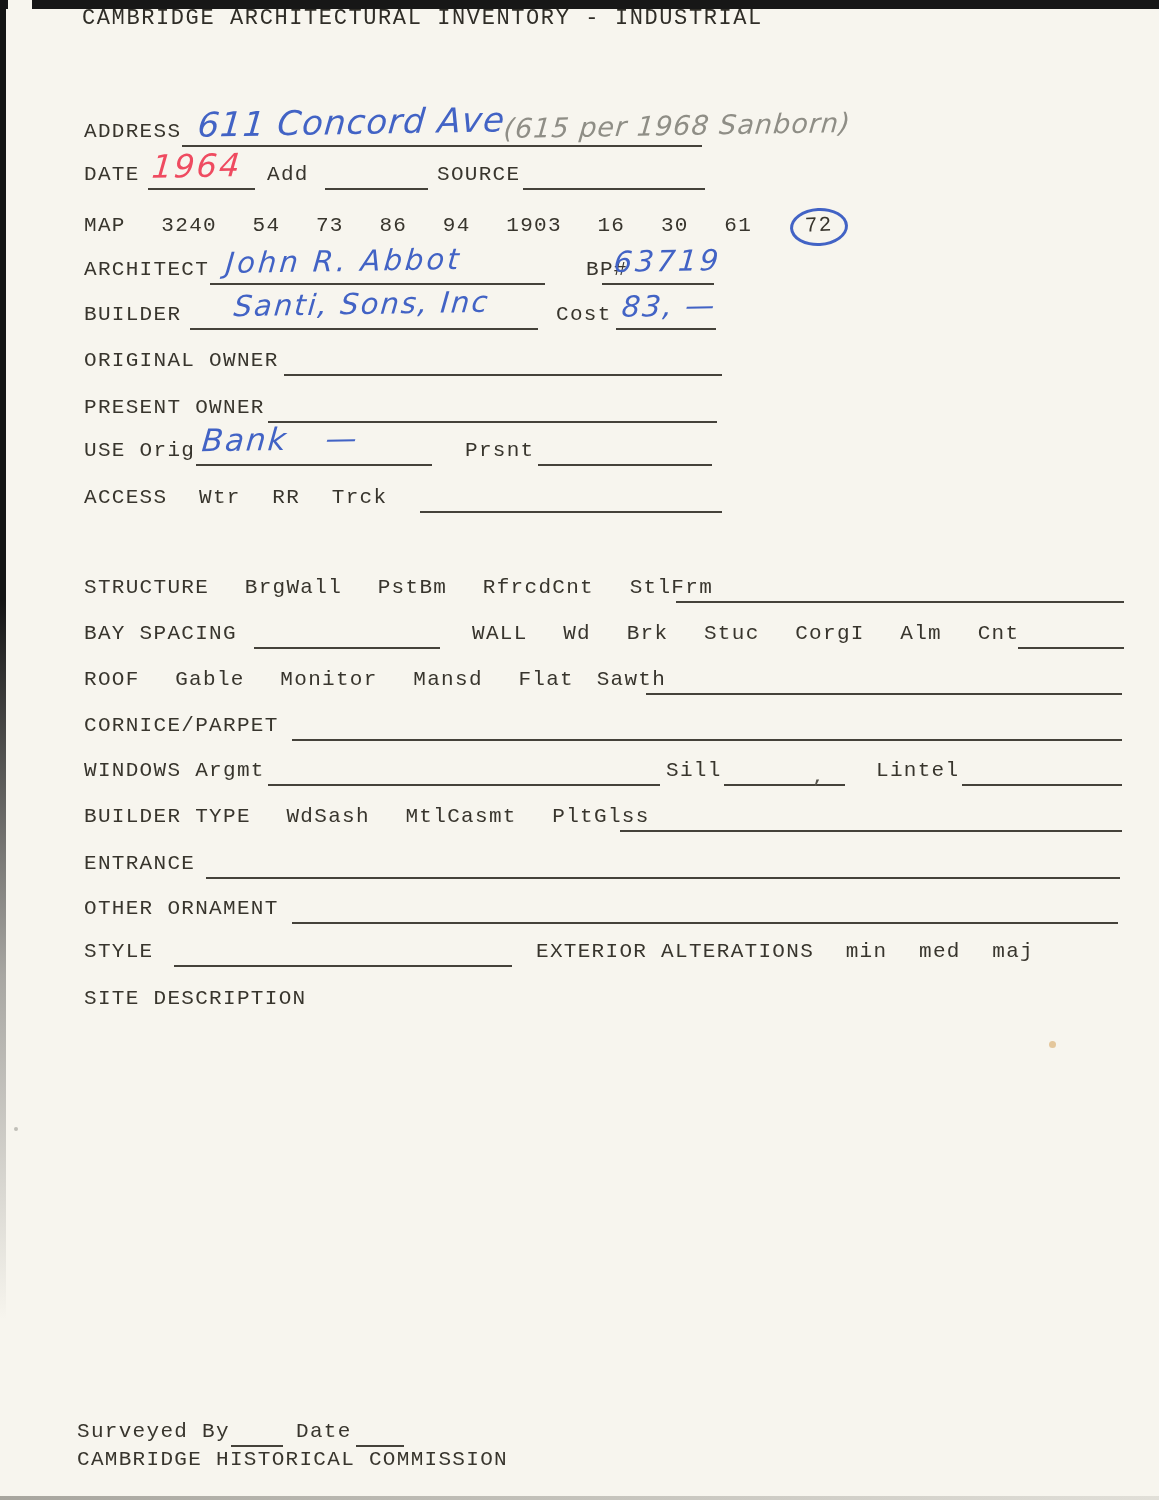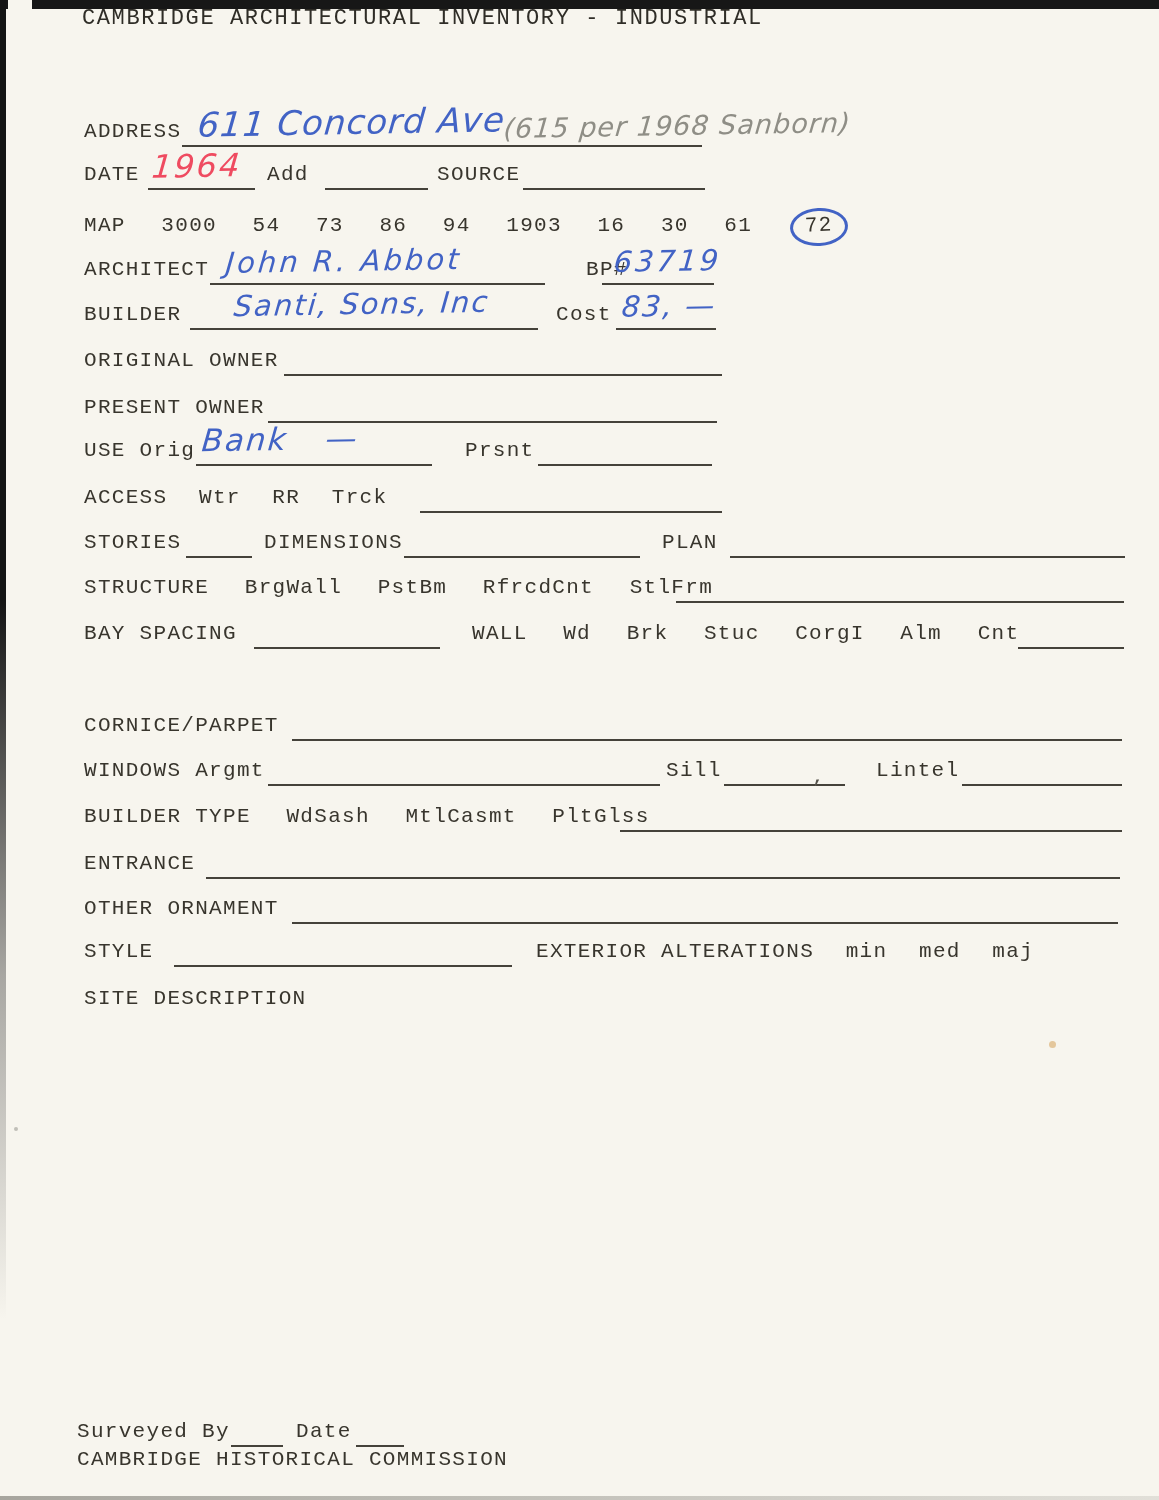--- a/index.html
+++ b/index.html
@@ -84,21 +84,21 @@
     <span class="hand red" style="left:152px;top:-14px;font-size:32px;letter-spacing:2px;">1964</span>
     <span class="t" style="left:267px;">Add</span>
     <span class="blank" style="left:325px;width:103px;"></span>
     <span class="t" style="left:437px;">SOURCE</span>
     <span class="blank" style="left:523px;width:182px;"></span>
   </div>
 
   <div class="row" style="top:208px;height:46px;">
     <span class="flow" style="left:84px;">
       <span class="ft">MAP</span>
-      <span class="ft">3000</span>
+      <span class="ft">3240</span>
       <span class="ft">54</span>
       <span class="ft">73</span>
       <span class="ft">86</span>
       <span class="ft">94</span>
       <span class="ft">1903</span>
       <span class="ft">16</span>
       <span class="ft">30</span>
       <span class="ft">61</span>
       <span class="ft circled">72</span>
     </span>
@@ -143,28 +143,20 @@
   <div class="row" style="top:484px;">
     <span class="flow" style="left:84px;">
       <span class="ft gap-md">ACCESS</span>
       <span class="ft gap-md">Wtr</span>
       <span class="ft gap-md">RR</span>
       <span class="ft">Trck</span>
     </span>
     <span class="blank" style="left:420px;width:302px;"></span>
   </div>
 
-  <div class="row" style="top:529px;">
-    <span class="t" style="left:84px;">STORIES</span>
-    <span class="blank" style="left:186px;width:66px;"></span>
-    <span class="t" style="left:264px;">DIMENSIONS</span>
-    <span class="blank" style="left:404px;width:236px;"></span>
-    <span class="t" style="left:662px;">PLAN</span>
-    <span class="blank" style="left:730px;width:395px;"></span>
-  </div>
 
   <div class="row" style="top:574px;">
     <span class="flow" style="left:84px;">
       <span class="ft">STRUCTURE</span>
       <span class="ft">BrgWall</span>
       <span class="ft">PstBm</span>
       <span class="ft">RfrcdCnt</span>
       <span class="ft">StlFrm</span>
     </span>
     <span class="blank" style="left:676px;width:448px;"></span>
@@ -178,20 +170,31 @@
       <span class="ft">Wd</span>
       <span class="ft">Brk</span>
       <span class="ft">Stuc</span>
       <span class="ft">CorgI</span>
       <span class="ft">Alm</span>
       <span class="ft">Cnt</span>
     </span>
     <span class="blank" style="left:1018px;width:106px;"></span>
   </div>
 
+  <div class="row" style="top:666px;">
+    <span class="flow" style="left:84px;">
+      <span class="ft">ROOF</span>
+      <span class="ft">Gable</span>
+      <span class="ft">Monitor</span>
+      <span class="ft">Mansd</span>
+      <span class="ft gap-sm">Flat</span>
+      <span class="ft">Sawth</span>
+    </span>
+    <span class="blank" style="left:646px;width:476px;"></span>
+  </div>
 
   <div class="row" style="top:712px;">
     <span class="t" style="left:84px;">CORNICE/PARPET</span>
     <span class="blank" style="left:292px;width:830px;"></span>
   </div>
 
   <div class="row" style="top:757px;">
     <span class="t" style="left:84px;">WINDOWS Argmt</span>
     <span class="blank" style="left:268px;width:392px;"></span>
     <span class="t" style="left:666px;">Sill</span>

